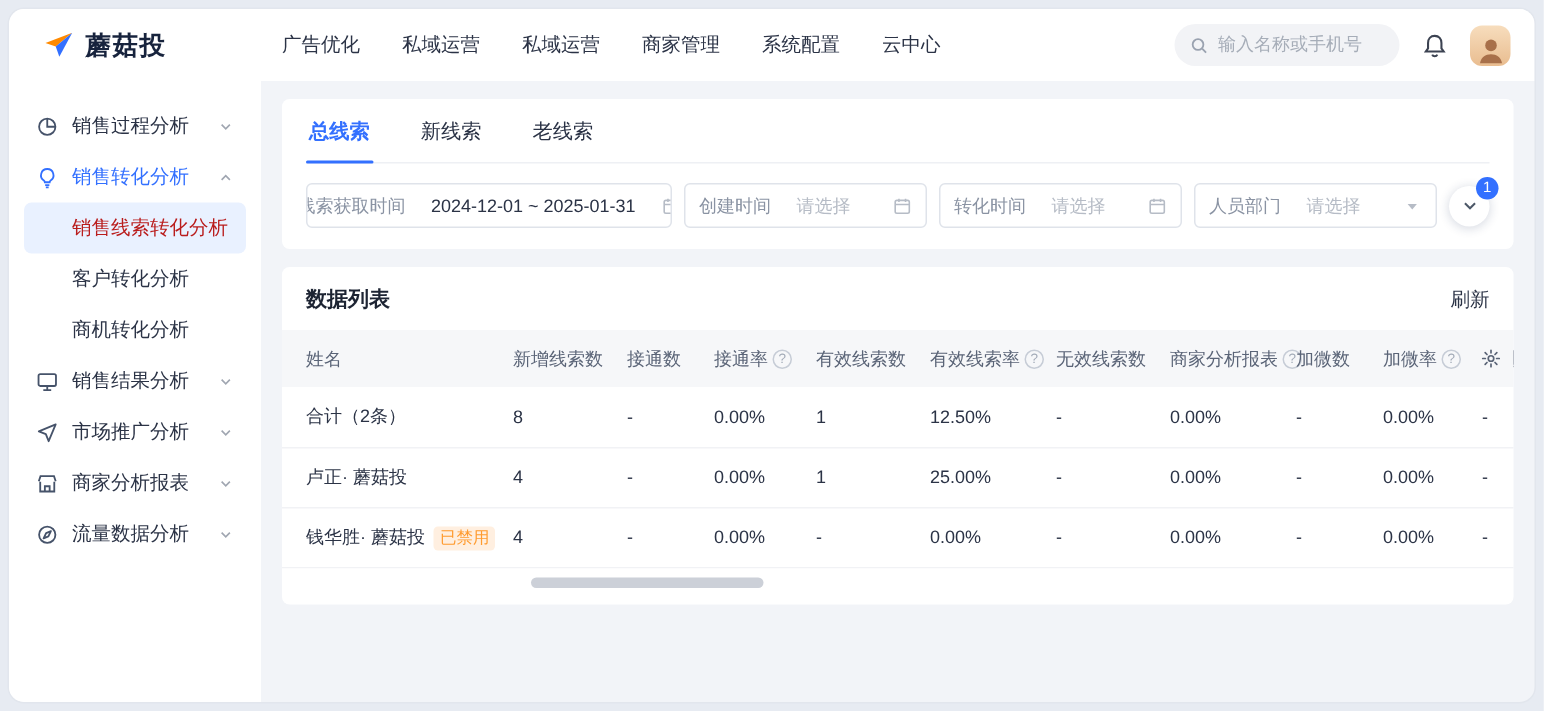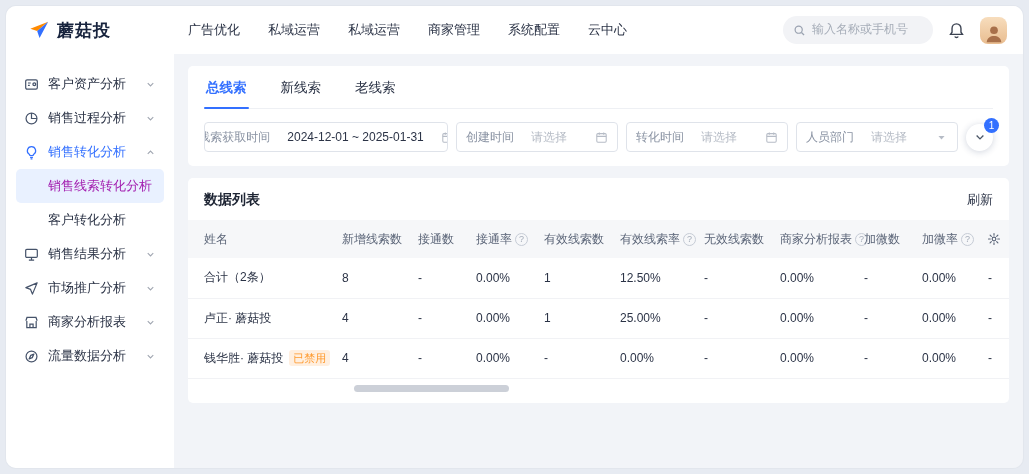--- a/index.html
+++ b/index.html
@@ -36,21 +36,21 @@
   .main { flex:1; display:flex; min-height:0; }
   .sidebar { width:168px; min-width:168px; background:#fff; padding:13px 10px; overflow:hidden; }
   .side-item { height:34px; display:flex; align-items:center; gap:9px; padding:0 8px; font-size:13px; color:#2b3346; border-radius:5px; cursor:pointer; white-space:nowrap; }
   .side-item .sicon { width:15px; height:15px; color:#46536a; display:flex; flex:none; }
   .side-item .sicon svg { width:15px; height:15px; }
   .side-item.expanded { color:#3370ff; }
   .side-item.expanded .sicon { color:#3370ff; }
   .chev { margin-left:auto; color:#a0a6b1; display:flex; }
   .chev svg { width:11px; height:11px; }
   .sub-item { height:34px; display:flex; align-items:center; padding-left:32px; font-size:13px; color:#2b3346; border-radius:5px; cursor:pointer; white-space:nowrap; }
-  .sub-item.active { background:#e9f1ff; color:#a21caf; }
+  .sub-item.active { background:#e9f1ff; color:#b91c1c; }
 
   .content { flex:1; padding:12px 14px; overflow:hidden; }
   .card { background:#fff; border-radius:5px; }
 
   
   .filter-card { padding:0 16px 14px; position:relative; }
   .tabs { display:flex; gap:30px; border-bottom:1px solid #eef0f4; }
   .tab { padding:13px 2px 11px; font-size:13.5px; color:#2b3346; position:relative; cursor:pointer; }
   .tab.active { color:#3370ff; font-weight:700; }
   .tab.active:after { content:""; position:absolute; left:0; right:0; bottom:-1px; height:2px; background:#3370ff; border-radius:1px; }
@@ -130,35 +130,20 @@
         </svg>
       </div>
     </div>
   </header>
 
   <div class="main">
     <aside class="sidebar">
         <div class="side-item">
           <span class="sicon">
             <svg viewBox="0 0 16 16" fill="none" stroke="currentColor" stroke-width="1.3">
-              <rect x="1.8" y="3" width="12.4" height="10" rx="1.5"></rect>
-              <path d="M4.2 6.4h3M4.2 9h2"></path>
-              <circle cx="11" cy="7.7" r="1.5"></circle>
-            </svg>
-          </span>
-          <span>客户资产分析</span>
-          <span class="chev">
-            <svg viewBox="0 0 16 16" fill="none" stroke="currentColor" stroke-width="1.6">
-              <path d="M4 6 8 10 12 6"></path>
-            </svg>
-          </span>
-        </div>
-        <div class="side-item">
-          <span class="sicon">
-            <svg viewBox="0 0 16 16" fill="none" stroke="currentColor" stroke-width="1.3">
               <circle cx="8" cy="8" r="5.8"></circle>
               <path d="M8 2.2V8h5.8"></path>
             </svg>
           </span>
           <span>销售过程分析</span>
           <span class="chev">
             <svg viewBox="0 0 16 16" fill="none" stroke="currentColor" stroke-width="1.6">
               <path d="M4 6 8 10 12 6"></path>
             </svg>
           </span>
@@ -172,20 +157,21 @@
           </span>
           <span>销售转化分析</span>
           <span class="chev">
             <svg viewBox="0 0 16 16" fill="none" stroke="currentColor" stroke-width="1.6">
               <path d="M4 10 8 6 12 10"></path>
             </svg>
           </span>
         </div>
         <div class="sub-item active">销售线索转化分析</div>
         <div class="sub-item">客户转化分析</div>
+        <div class="sub-item">商机转化分析</div>
         <div class="side-item">
           <span class="sicon">
             <svg viewBox="0 0 16 16" fill="none" stroke="currentColor" stroke-width="1.3">
               <rect x="1.8" y="2.6" width="12.4" height="8.4" rx="1.2"></rect>
               <path d="M8 11v2.4M5.2 14h5.6"></path>
             </svg>
           </span>
           <span>销售结果分析</span>
           <span class="chev">
             <svg viewBox="0 0 16 16" fill="none" stroke="currentColor" stroke-width="1.6">

